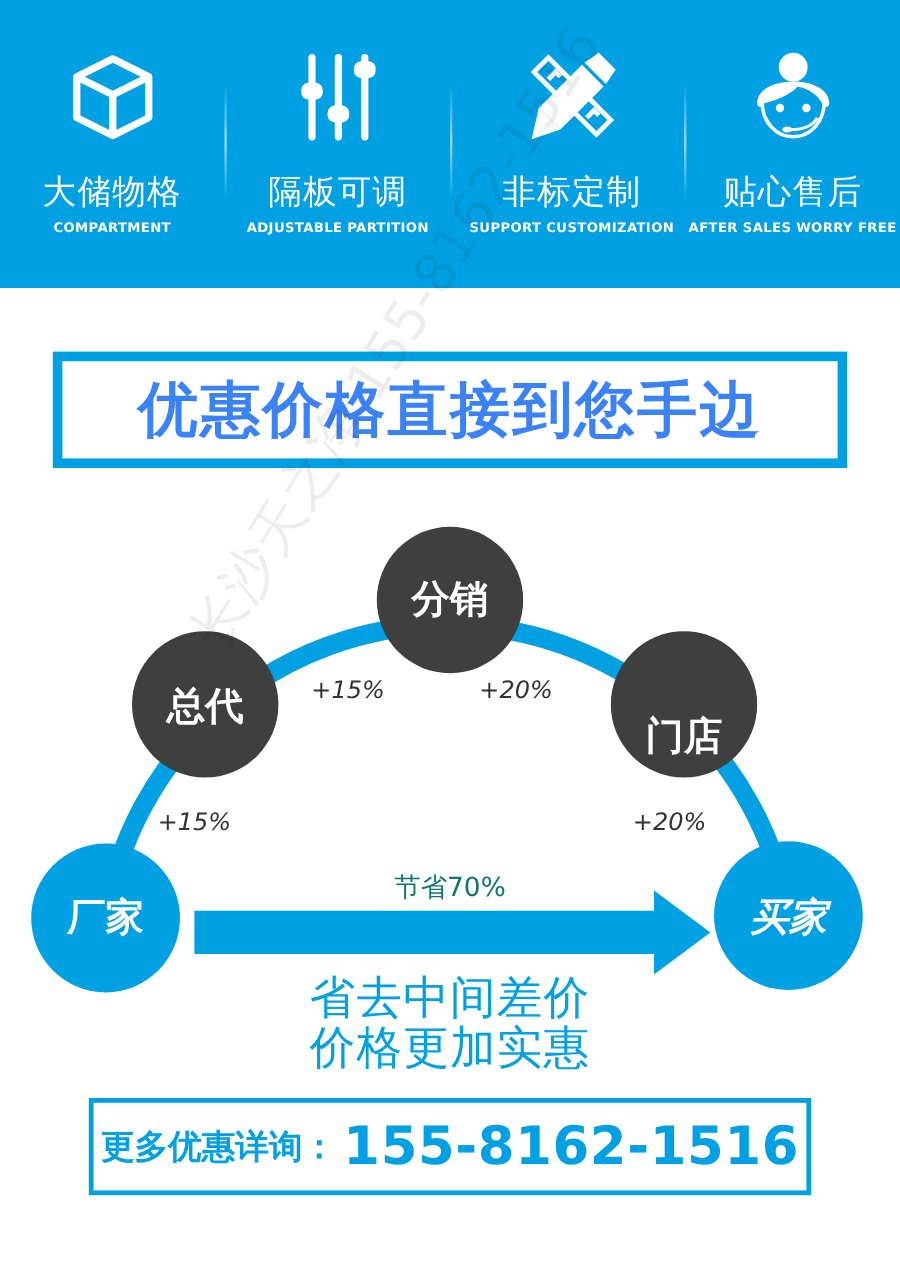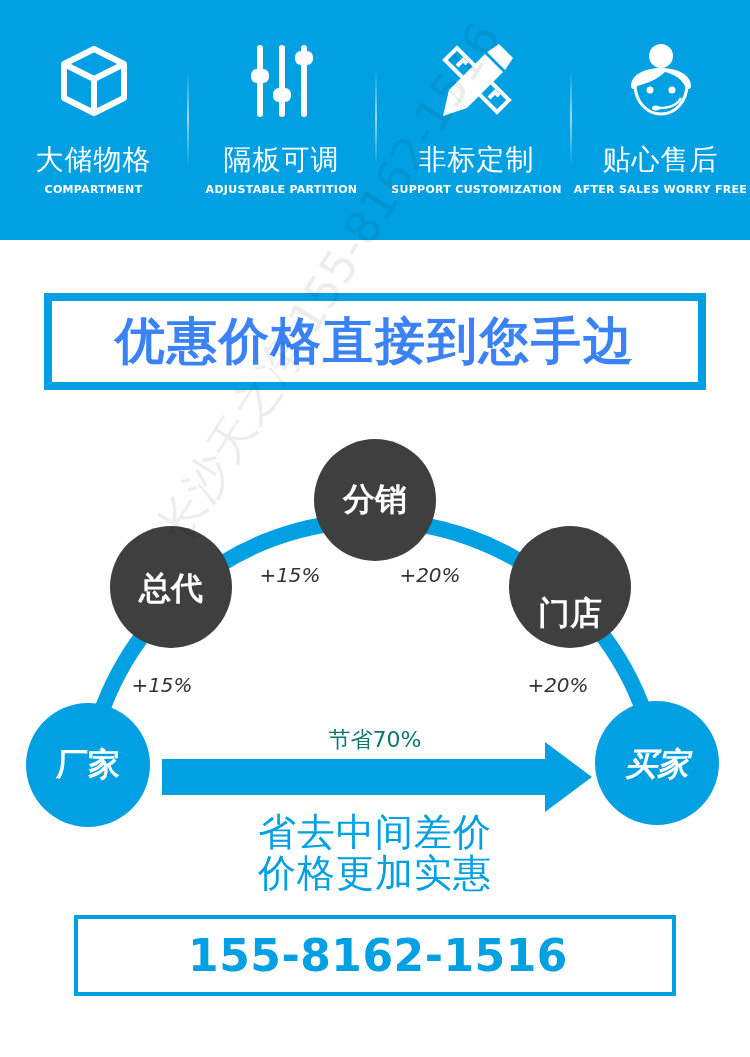--- a/index.html
+++ b/index.html
@@ -162,14 +162,15 @@
 <div class="pct" style="left:290px; top:575px;">+15%</div>
 <div class="pct" style="left:430px; top:575px;">+20%</div>
 <div class="pct" style="left:558px; top:685px;">+20%</div>
 
 <div class="save">节省70%</div>
 
 <div class="slogan" style="top:832px;">省去中间差价</div>
 <div class="slogan" style="top:873px;">价格更加实惠</div>
 
 <div class="contact-box">
+  <span class="contact-label">更多优惠详询：</span>
   <span class="contact-phone">155-8162-1516</span>
 </div>
 
 </body></html>

